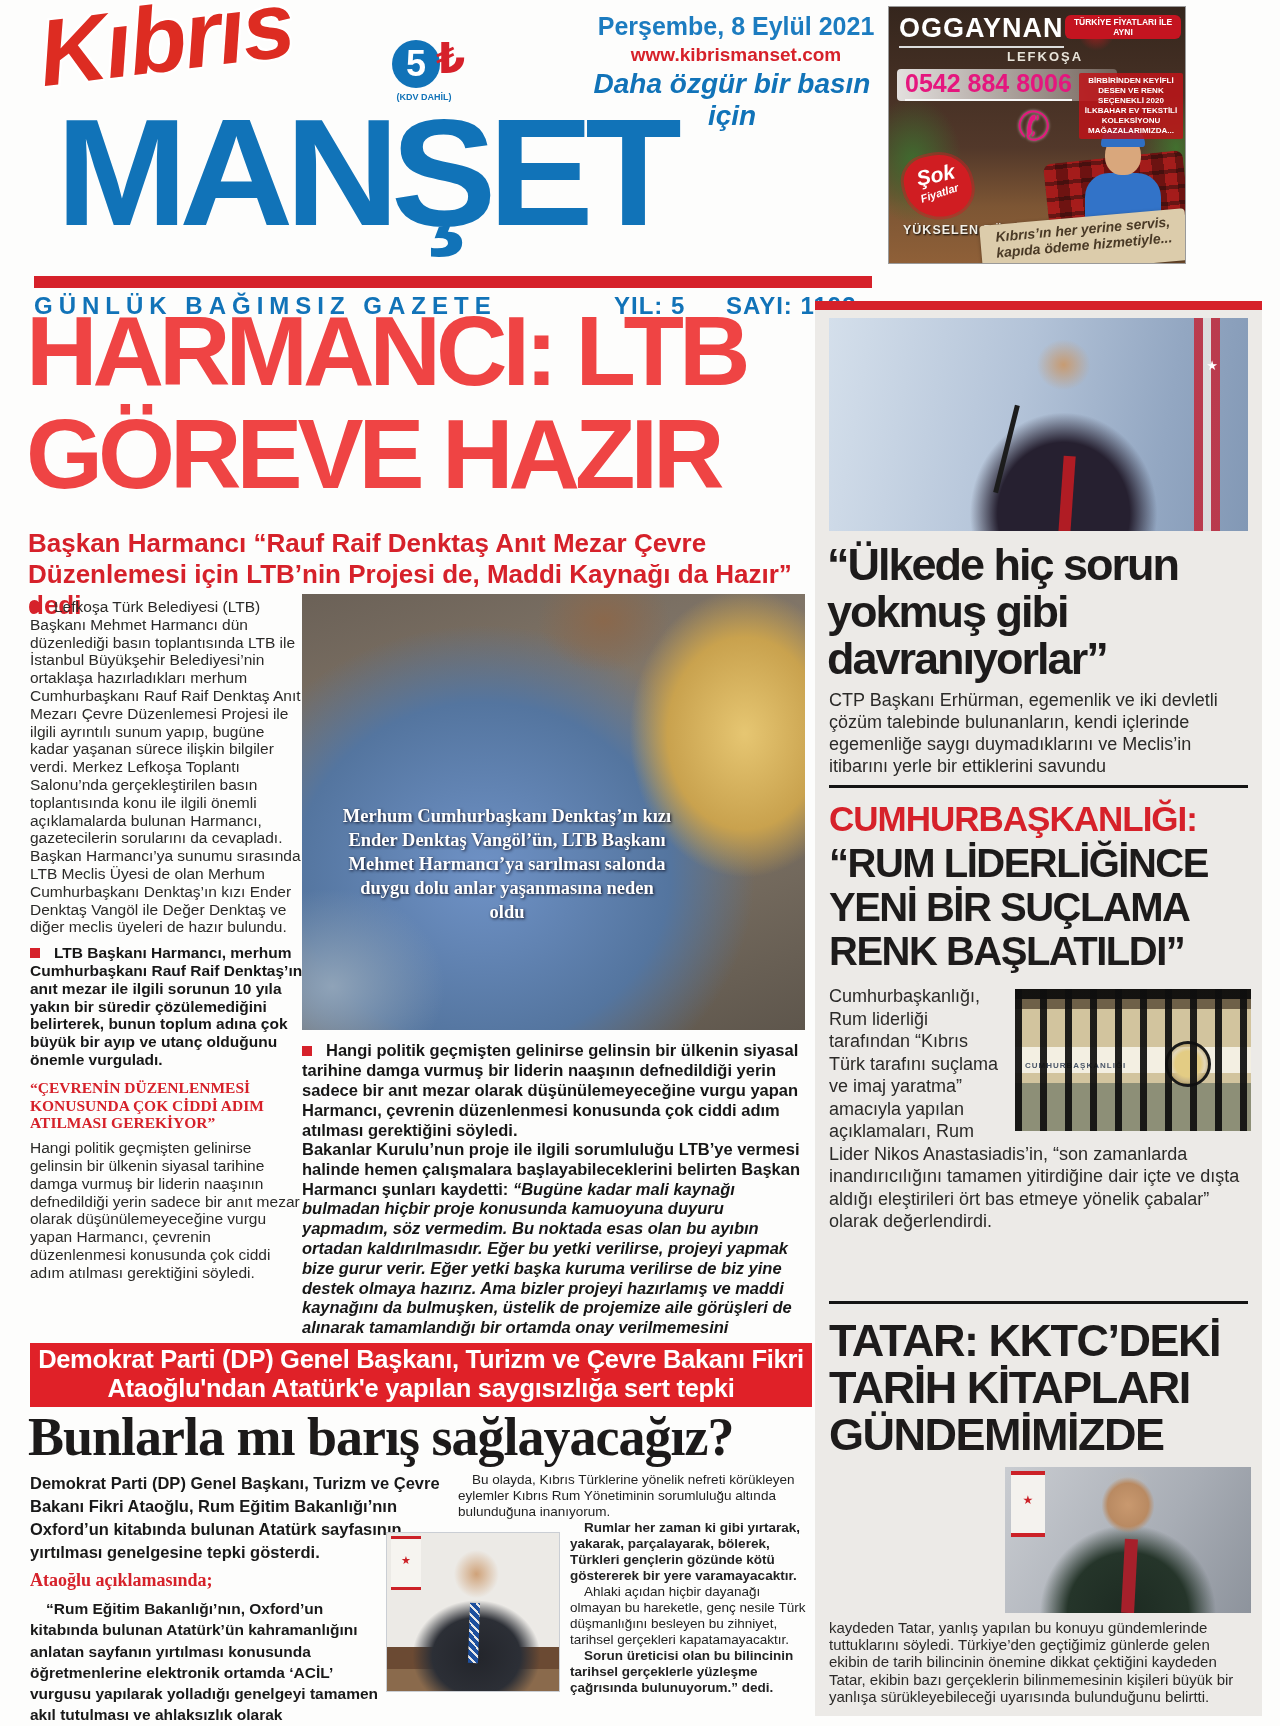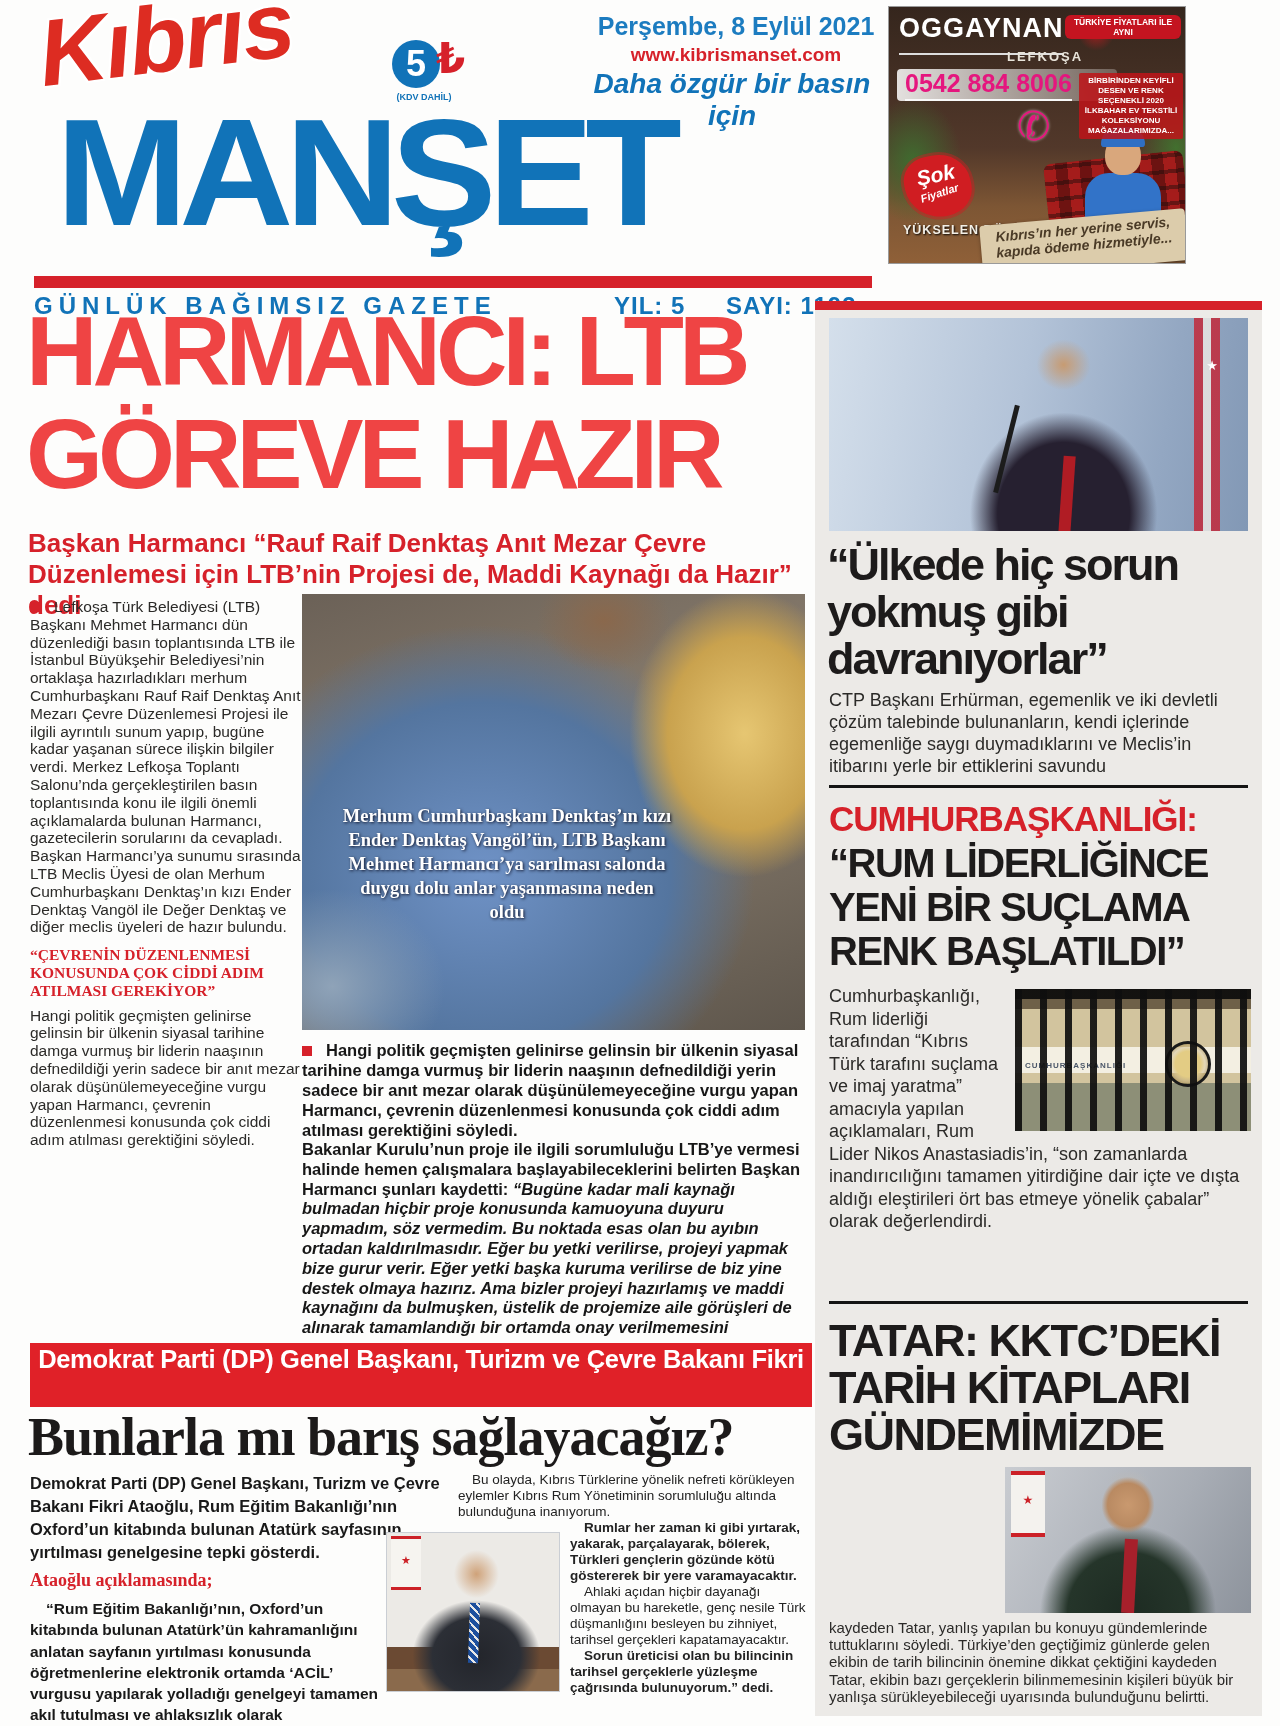--- a/index.html
+++ b/index.html
@@ -26,21 +26,21 @@
   .sayi{left:726px;top:292px;font-size:24px;font-weight:bold;color:#1173b8;letter-spacing:1px;}
 
   
   .ad{left:888px;top:6px;width:296px;height:256px;border:1px solid #9a9a9a;overflow:hidden;
       background:
         radial-gradient(70px 90px at 8% 60%, #3f6b2f 0%, rgba(40,70,25,0) 70%),
         radial-gradient(55px 75px at 97% 55%, #42702f 0%, rgba(40,70,25,0) 70%),
         radial-gradient(26px 26px at 70% 10%, #a02020 0%, rgba(120,20,20,0) 70%),
         linear-gradient(180deg,#35261d 0%, #52382a 55%, #7d5634 78%, #8f6038 100%);}
   .ad-title{left:10px;top:6px;font-size:27px;font-weight:bold;color:#fff;letter-spacing:1px;
-            border-bottom:2px solid #ddd;padding-bottom:9px;}
+            border-bottom:2px solid #ddd;padding-bottom:2px;}
   .ad-loc{left:118px;top:42px;font-size:13px;font-weight:bold;color:#e8e4da;letter-spacing:2px;}
   .ad-banner{left:176px;top:8px;width:114px;background:#c41420;color:#fff;font-size:8.5px;font-weight:bold;
              text-align:center;padding:2px 1px;border-radius:6px;}
   .ad-phoneband{left:8px;top:62px;width:220px;height:32px;background:linear-gradient(90deg,rgba(255,255,255,.85),rgba(255,255,255,.25));
              border-radius:4px;}
   .ad-phone{left:16px;top:62px;font-size:25px;font-weight:bold;color:#e5167e;border-bottom:2px solid #f9f9f9;padding-bottom:1px;}
   .ad-phone-icon{left:128px;top:96px;font-size:40px;color:#e5167e;font-weight:bold;transform:rotate(-10deg);
              text-shadow:0 0 3px rgba(255,255,255,.6);}
   .ad-promo{left:190px;top:66px;width:100px;font-size:8px;line-height:10px;font-weight:bold;color:#fff;
             text-align:center;background:rgba(190,20,25,.85);padding:3px 2px;border-radius:2px;}
@@ -203,20 +203,21 @@
   </div>
 
   <div class="abs mainhead">
     <span>HARMANCI: LTB</span>
     <span>GÖREVE HAZIR</span>
   </div>
   <div class="abs deck">Başkan Harmancı “Rauf Raif Denktaş Anıt Mezar Çevre Düzenlemesi için LTB’nin Projesi de, Maddi Kaynağı da Hazır” dedi</div>
 
   <div class="abs leftcol">
     <p><span class="sq"></span><span>Lefkoşa Türk Belediyesi (LTB) Başkanı Mehmet Harmancı dün düzenlediği basın toplantısında LTB ile İstanbul Büyükşehir Belediyesi’nin ortaklaşa hazırladıkları merhum Cumhurbaşkanı Rauf Raif Denktaş Anıt Mezarı Çevre Düzenlemesi Projesi ile ilgili ayrıntılı sunum yapıp, bugüne kadar yaşanan sürece ilişkin bilgiler verdi. Merkez Lefkoşa Toplantı Salonu’nda gerçekleştirilen basın toplantısında konu ile ilgili önemli açıklamalarda bulunan Harmancı, gazetecilerin sorularını da cevapladı. Başkan Harmancı’ya sunumu sırasında LTB Meclis Üyesi de olan Merhum Cumhurbaşkanı Denktaş’ın kızı Ender Denktaş Vangöl ile Değer Denktaş ve diğer meclis üyeleri de hazır bulundu.</span></p>
+    <p class="b"><span class="sq"></span><span>LTB Başkanı Harmancı, merhum Cumhurbaşkanı Rauf Raif Denktaş’ın anıt mezar ile ilgili sorunun 10 yıla yakın bir süredir çözülemediğini belirterek, bunun toplum adına çok büyük bir ayıp ve utanç olduğunu önemle vurguladı.</span></p>
     <p class="colsub">“ÇEVRENİN  DÜZENLENMESİ KONUSUNDA ÇOK CİDDİ ADIM ATILMASI GEREKİYOR”</p>
     <p>Hangi politik geçmişten gelinirse gelinsin bir ülkenin siyasal tarihine damga vurmuş bir liderin naaşının defnedildiği yerin sadece bir anıt mezar olarak düşünülemeyeceğine vurgu yapan Harmancı, çevrenin düzenlenmesi konusunda çok ciddi adım atılması gerektiğini söyledi.</p>
   </div>
 
   <div class="abs mainphoto">
     <div class="abs caption">Merhum Cumhurbaşkanı Denktaş’ın kızı Ender Denktaş Vangöl’ün, LTB Başkanı Mehmet Harmancı’ya sarılması salonda duygu dolu anlar yaşanmasına neden oldu</div>
   </div>
 
   <div class="abs midtext">
     <p class="p4"><span class="sq"></span><span>Hangi politik geçmişten gelinirse gelinsin bir ülkenin siyasal tarihine damga vurmuş bir liderin naaşının defnedildiği yerin sadece bir anıt mezar olarak düşünülemeyeceğine vurgu yapan Harmancı, çevrenin  düzenlenmesi konusunda çok ciddi adım atılması gerektiğini söyledi.</span></p>
@@ -256,20 +257,21 @@
       <div class="tatarphoto">
         <div class="tatar-flag">★</div>
         <div class="tatar-tie"></div>
       </div>
     </div>
     <div class="abs s3body2">kaydeden Tatar, yanlış yapılan bu konuyu gündemlerinde tuttuklarını söyledi. Türkiye’den geçtiğimiz günlerde gelen ekibin de tarih bilincinin önemine dikkat çektiğini kaydeden Tatar, ekibin bazı gerçeklerin bilinmemesinin kişileri büyük bir yanlışa sürükleyebileceği uyarısında bulunduğunu belirtti.</div>
   </div>
 
   <div class="abs banner">
     <span>Demokrat Parti (DP) Genel Başkanı, Turizm ve Çevre Bakanı Fikri</span><br>
+    <span>Ataoğlu'ndan Atatürk'e yapılan saygısızlığa sert tepki</span>
   </div>
   <div class="abs bhead">Bunlarla mı barış sağlayacağız?</div>
 
   <div class="abs bbody">
     <div class="bp1">Demokrat Parti (DP) Genel Başkanı, Turizm ve Çevre Bakanı Fikri Ataoğlu, Rum Eğitim Bakanlığı’nın Oxford’un kitabında bulunan Atatürk sayfasının yırtılması genelgesine tepki gösterdi.</div>
     <div class="bsub">Ataoğlu açıklamasında;</div>
     <div class="bquote">“Rum Eğitim Bakanlığı’nın, Oxford’un kitabında bulunan Atatürk’ün kahramanlığını anlatan sayfanın yırtılması konusunda öğretmenlerine elektronik ortamda ‘ACİL’ vurgusu yapılarak yolladığı genelgeyi tamamen akıl tutulması ve ahlaksızlık olarak nitelendiriyorum.</div>
     <div class="brcol">
       <p>Bu olayda, Kıbrıs Türklerine yönelik nefreti körükleyen eylemler Kıbrıs Rum Yönetiminin sorumluluğu altında bulunduğuna inanıyorum.</p>
       <div class="ataphoto">

